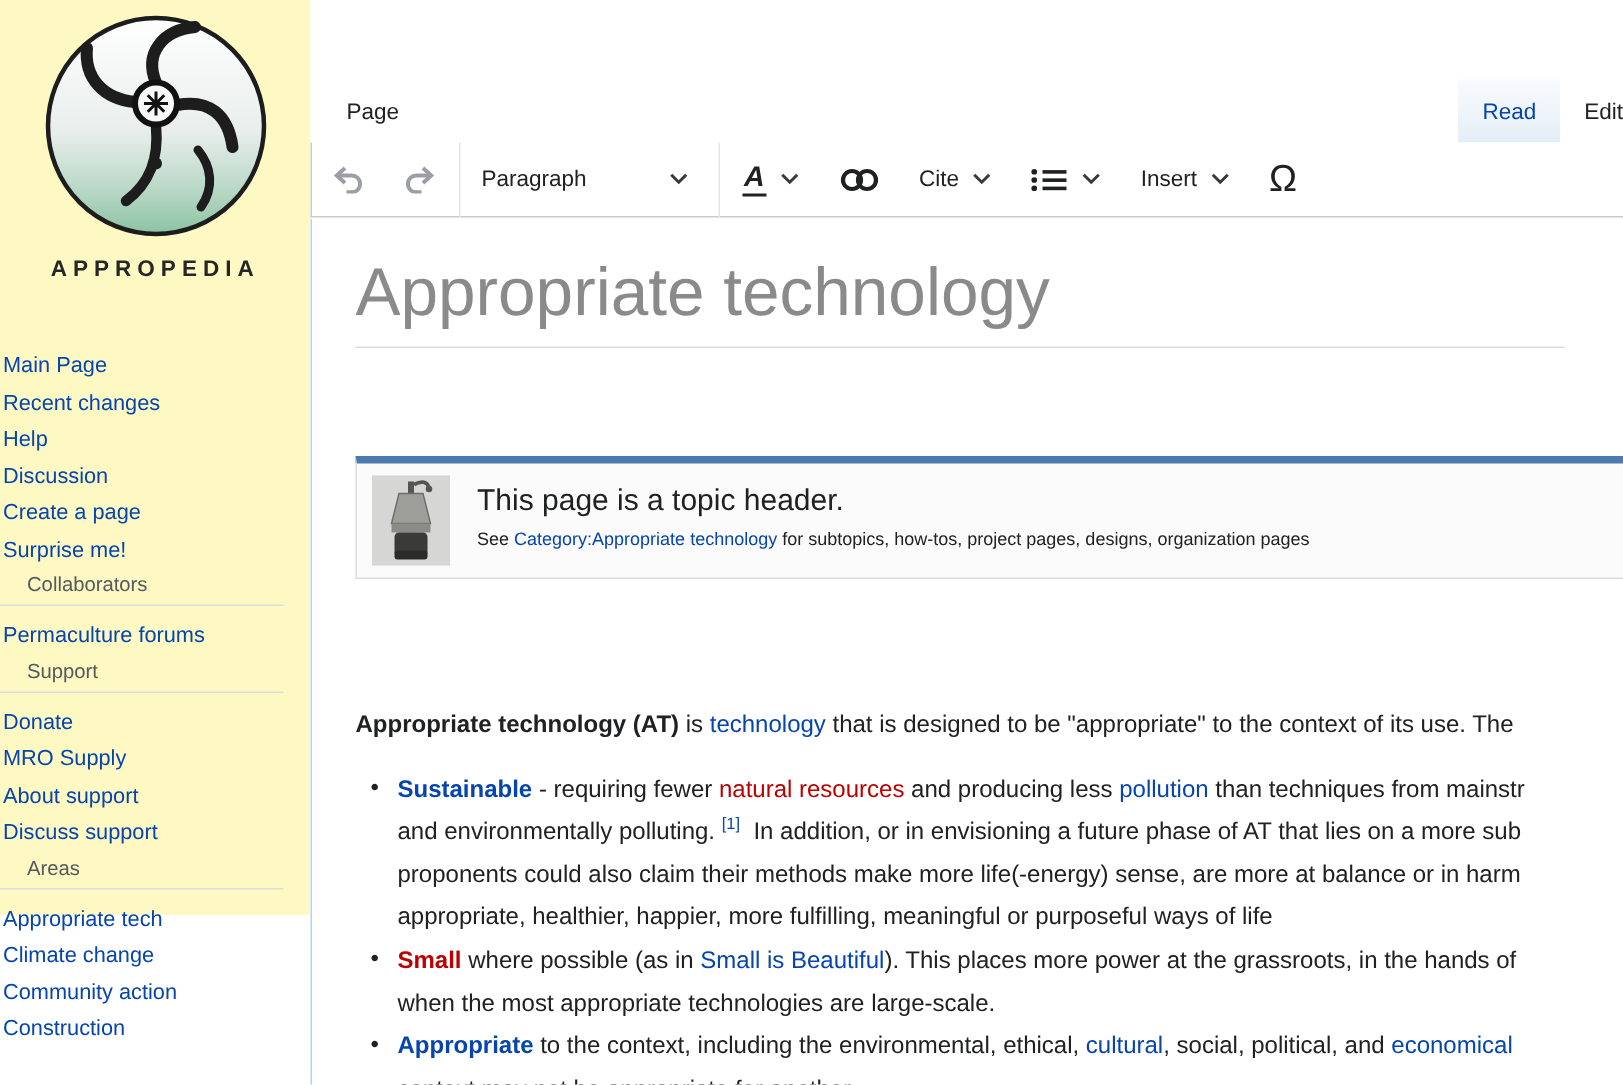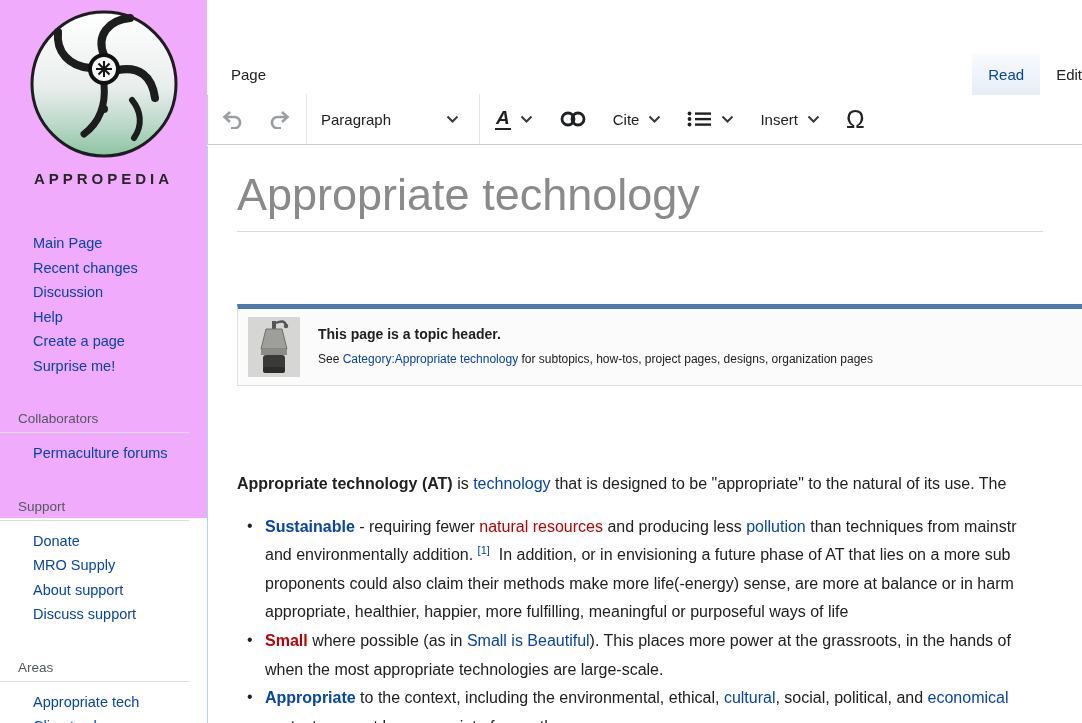--- a/index.html
+++ b/index.html
@@ -1,53 +1,53 @@
 <!DOCTYPE html>
 <html><head>
 <meta charset="utf-8">
 <style>
   html,body{margin:0;padding:0;}
   body{
     width:1082px;height:723px;overflow:hidden;position:relative;
     background:#fff;font-family:"Liberation Sans", sans-serif;color:#202122;
   }
   
-  .sidebar{position:absolute;left:0;top:0;width:207px;height:518px;background:#f0abfc;}
+  .sidebar{position:absolute;left:0;top:0;width:207px;height:610px;background:#fef9c3;}
   .logo-wrap{width:152px;margin:8px auto 0;}
   .brand{ text-align:center;font-weight:bold;letter-spacing:4px;font-size:15px;color:#262626;margin-top:6px;}
   .side-nav{margin-top:44px;}
-  .side-link{display:block;color:#0645ad;font-size:14.5px;line-height:24.5px;padding-left:33px;text-decoration:none;cursor:pointer;}
-  .side-section{margin-top:33px;}
+  .side-link{display:block;color:#0645ad;font-size:14.5px;line-height:24.5px;padding-left:2px;text-decoration:none;cursor:pointer;}
+  .side-section{margin-top:3px;}
   .side-heading{color:#54595d;font-size:13.5px;padding:0 0 6px 18px;margin:0 18px 8px 0;border-bottom:1px solid #dcdcdc;}
   
   .content{position:absolute;left:207px;top:0;width:875px;height:723px;}
   .tabbar{position:relative;height:95px;background:#fff;}
   .tabs-left{position:absolute;left:8px;top:53px;display:flex;flex-direction:column;}
   .tabs-right{position:absolute;right:-16px;top:53px;display:flex;}
   .tab{height:42px;display:flex;align-items:center;padding:0 16px;font-size:15px;cursor:pointer;}
   .tab.inactive{background:linear-gradient(#f9fbfd,#e4eef7);color:#0645ad;}
   .tab.active{background:#fff;color:#222;}
   .toolbar{
     position:absolute;top:95px;left:0;width:875px;height:50px;background:#fff;
     border-bottom:1px solid #c8ccd1;border-left:1px solid #c8ccd1;
-    display:flex;align-items:flex-end;box-sizing:border-box;
+    display:flex;align-items:center;box-sizing:border-box;
   }
   .tb-btn{display:flex;align-items:center;padding:0 13px;height:50px;cursor:pointer;font-size:15px;color:#202122;}
   .tb-sep{width:1px;height:50px;background:#e3e5e8;margin:0 2px;}
   .tb-label{margin-right:9px;}
   .tb-para{width:168px;justify-content:space-between;box-sizing:border-box;padding:0 18px 0 12px;}
   .style-a{font-weight:bold;font-style:italic;font-size:19px;border-bottom:2.5px solid #202122;line-height:20px;margin-right:9px;padding:0 1px;}
   .omega{font-size:25px;}
   
   .main{position:absolute;top:146px;left:0;width:1200px;border-left:1px solid #a7d7f9;padding-left:29px;box-sizing:border-box;background:#fff;min-height:577px;}
   .page-title{font-size:45px;font-weight:400;color:#8a8a8a;margin:22px 0 0 0;line-height:1.2;}
   .title-rule{width:806px;height:0;border-bottom:1px solid #dcdcdc;margin-top:9px;}
   .notice{width:1160px;margin-top:72px;border:1px solid #ddd;border-top:5px solid #4a7ab0;background:#fbfbfb;display:flex;align-items:center;gap:18px;padding:8px 10px;box-sizing:border-box;}
   .notice-img{flex:0 0 auto;background:#d9d9d9;}
-  .notice-bold{font-weight:bold;font-size:14px;line-height:24px;}
+  .notice-bold{font-weight:normal;font-size:20px;line-height:24px;}
   .notice-line2{font-size:12px;line-height:27px;white-space:pre;}
   .article-text{margin-top:84px;font-size:16px;line-height:28.6px;}
   .line{white-space:pre;}
   .bullets{margin-top:14px;}
   .bullet{position:relative;padding-left:28px;}
   .bullet .dot{position:absolute;left:10px;top:-1px;}
   .seg{}
   .bold{font-weight:bold;}
   .link{color:#0645ad;cursor:pointer;}
   .redlink{color:#ba0000;cursor:pointer;}
@@ -76,22 +76,22 @@
       <path d="M104 92 C113 103 115 117 106 130" fill="none" stroke="#1d1d1d" stroke-width="6" stroke-linecap="round"></path>
       <circle cx="76" cy="61" r="14" fill="#f7f7f7" stroke="#111" stroke-width="4"></circle>
       <path d="M76 53 v16 M68 61 h16 M70.5 55.5 l11 11 M70.5 66.5 l11 -11" stroke="#111" stroke-width="2"></path>
       <circle cx="76" cy="101" r="4" fill="#1d1d1d"></circle>
     </svg>
     <div class="brand">APPROPEDIA</div>
   </div>
   <div class="side-nav">
       <a class="side-link">Main Page</a>
       <a class="side-link">Recent changes</a>
+      <a class="side-link">Help</a>
       <a class="side-link">Discussion</a>
-      <a class="side-link">Help</a>
       <a class="side-link">Create a page</a>
       <a class="side-link">Surprise me!</a>
     </div>
   <div>
       <div class="side-section">
         <div class="side-heading">Collaborators</div>
         <a class="side-link">Permaculture forums</a>
       </div>
       <div class="side-section">
         <div class="side-heading">Support</div>
@@ -204,27 +204,27 @@
         <rect x="15" y="50" width="22" height="6" rx="2" fill="#2c2c2a"></rect>
       </svg>
       <div>
         <div class="notice-bold">This page is a topic header.</div>
         <div class="notice-line2"><span class="seg">See </span><span class="seg link">Category:Appropriate technology</span><span class="seg"> for subtopics, how-tos, project pages, designs, organization pages</span></div>
       </div>
     </div>
 
     <div class="article-text">
       <div>
-          <div class="line"><span class="seg bold">Appropriate technology (AT)</span><span class="seg"> is </span><span class="seg link">technology</span><span class="seg"> that is designed to be "appropriate" to the natural of its use. The</span></div>
+          <div class="line"><span class="seg bold">Appropriate technology (AT)</span><span class="seg"> is </span><span class="seg link">technology</span><span class="seg"> that is designed to be "appropriate" to the context of its use. The</span></div>
         </div>
       <div class="bullets">
           <div class="bullet">
             <span class="dot">•</span>
             <div class="line"><span class="seg link bold">Sustainable</span><span class="seg"> - requiring fewer </span><span class="seg redlink">natural resources</span><span class="seg"> and producing less </span><span class="seg link">pollution</span><span class="seg"> than techniques from mainstr</span></div>
-            <div class="line"><span class="seg">and environmentally addition. </span><span class="seg link sup">[1]</span><span class="seg">  In addition, or in envisioning a future phase of AT that lies on a more sub</span></div>
+            <div class="line"><span class="seg">and environmentally polluting. </span><span class="seg link sup">[1]</span><span class="seg">  In addition, or in envisioning a future phase of AT that lies on a more sub</span></div>
             <div class="line"><span class="seg">proponents could also claim their methods make more life(-energy) sense, are more at balance or in harm</span></div>
             <div class="line"><span class="seg">appropriate, healthier, happier, more fulfilling, meaningful or purposeful ways of life</span></div>
           </div>
           <div class="bullet">
             <span class="dot">•</span>
             <div class="line"><span class="seg redlink bold">Small</span><span class="seg"> where possible (as in </span><span class="seg link italic">Small is Beautiful</span><span class="seg">). This places more power at the grassroots, in the hands of</span></div>
             <div class="line"><span class="seg">when the most appropriate technologies are large-scale.</span></div>
           </div>
           <div class="bullet">
             <span class="dot">•</span>

